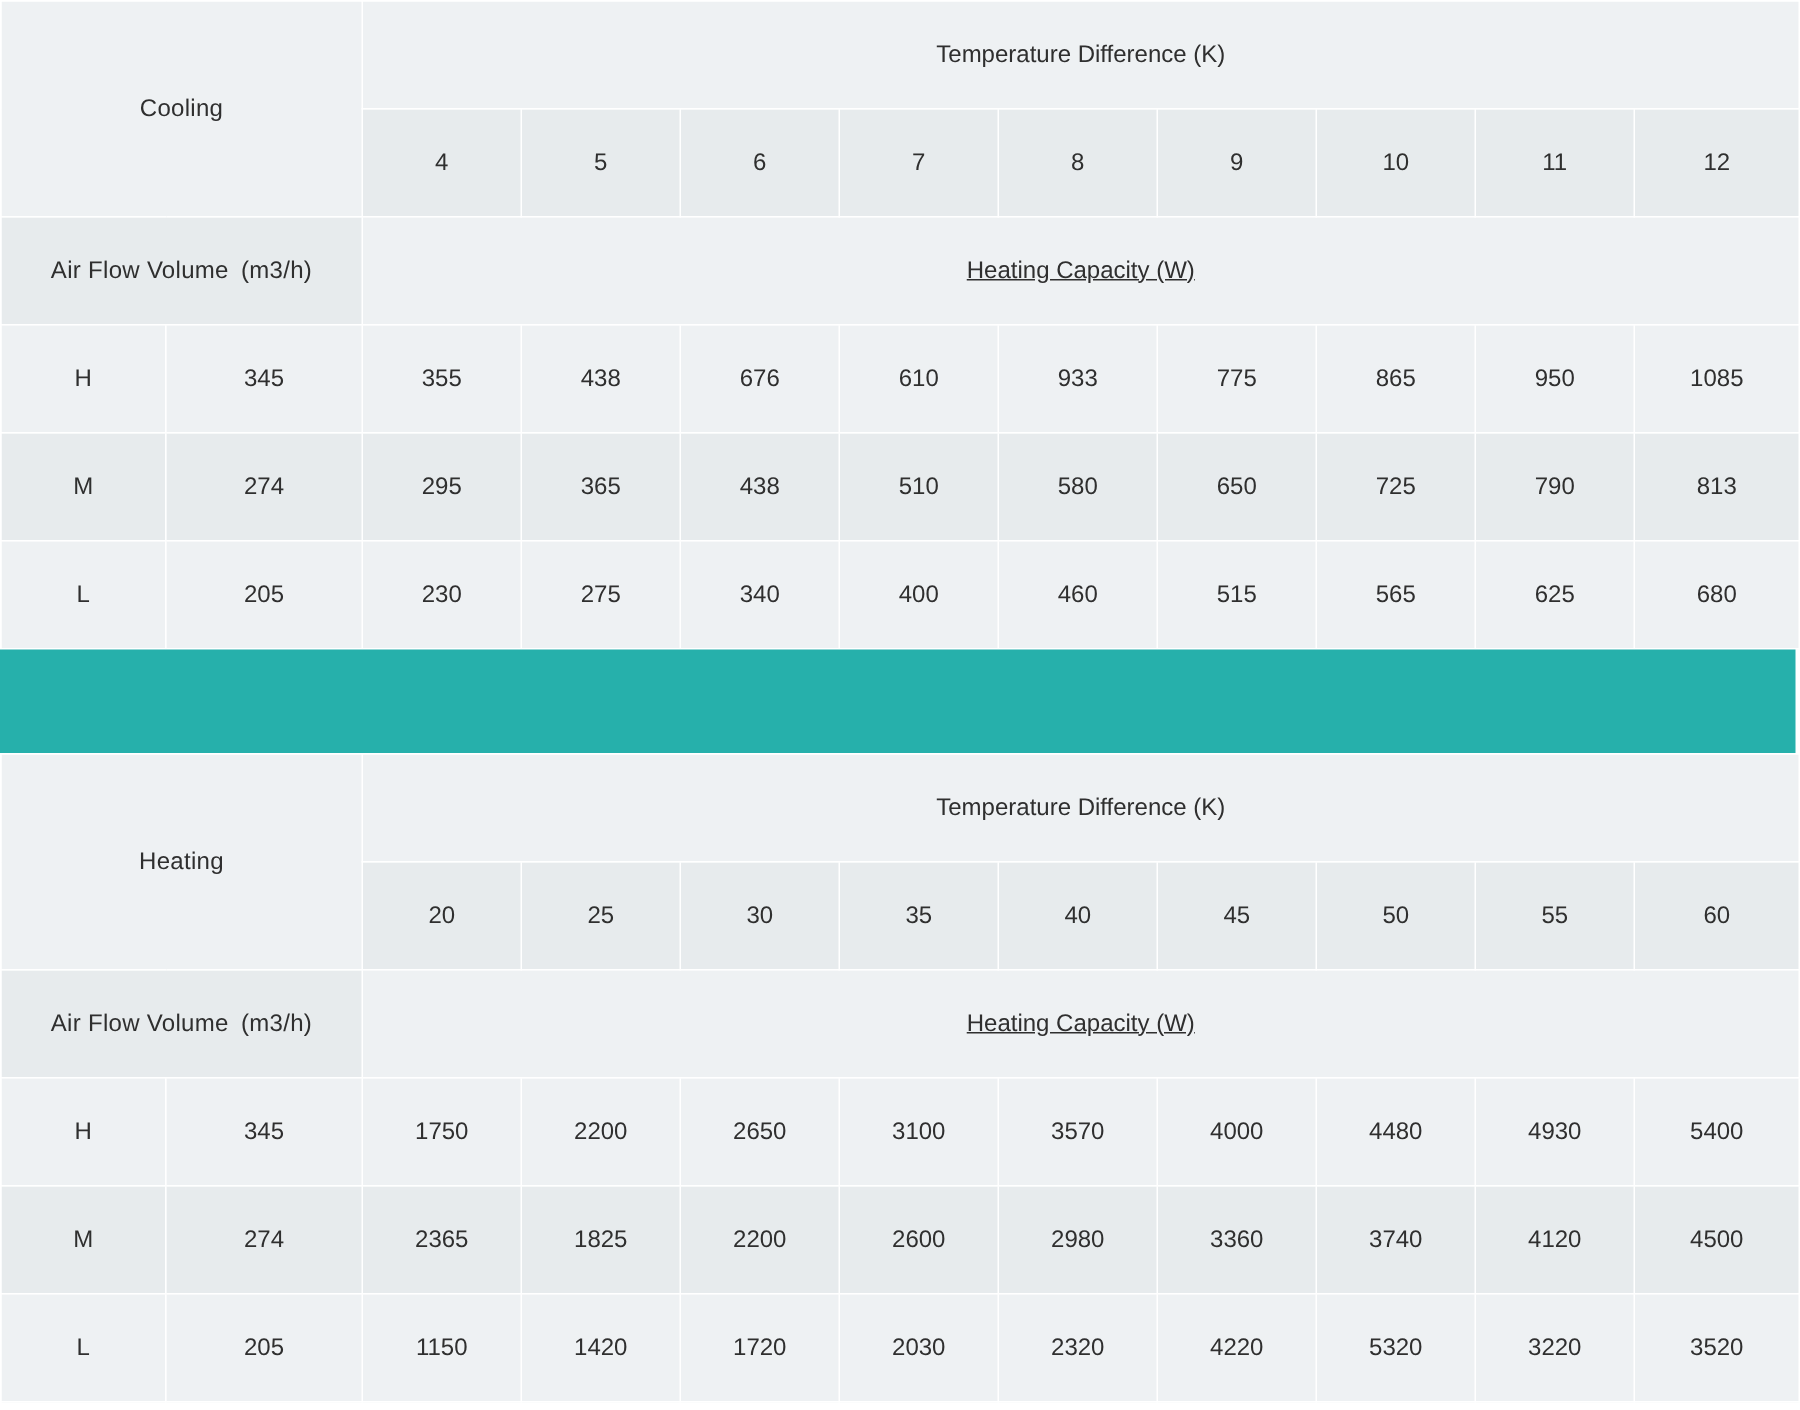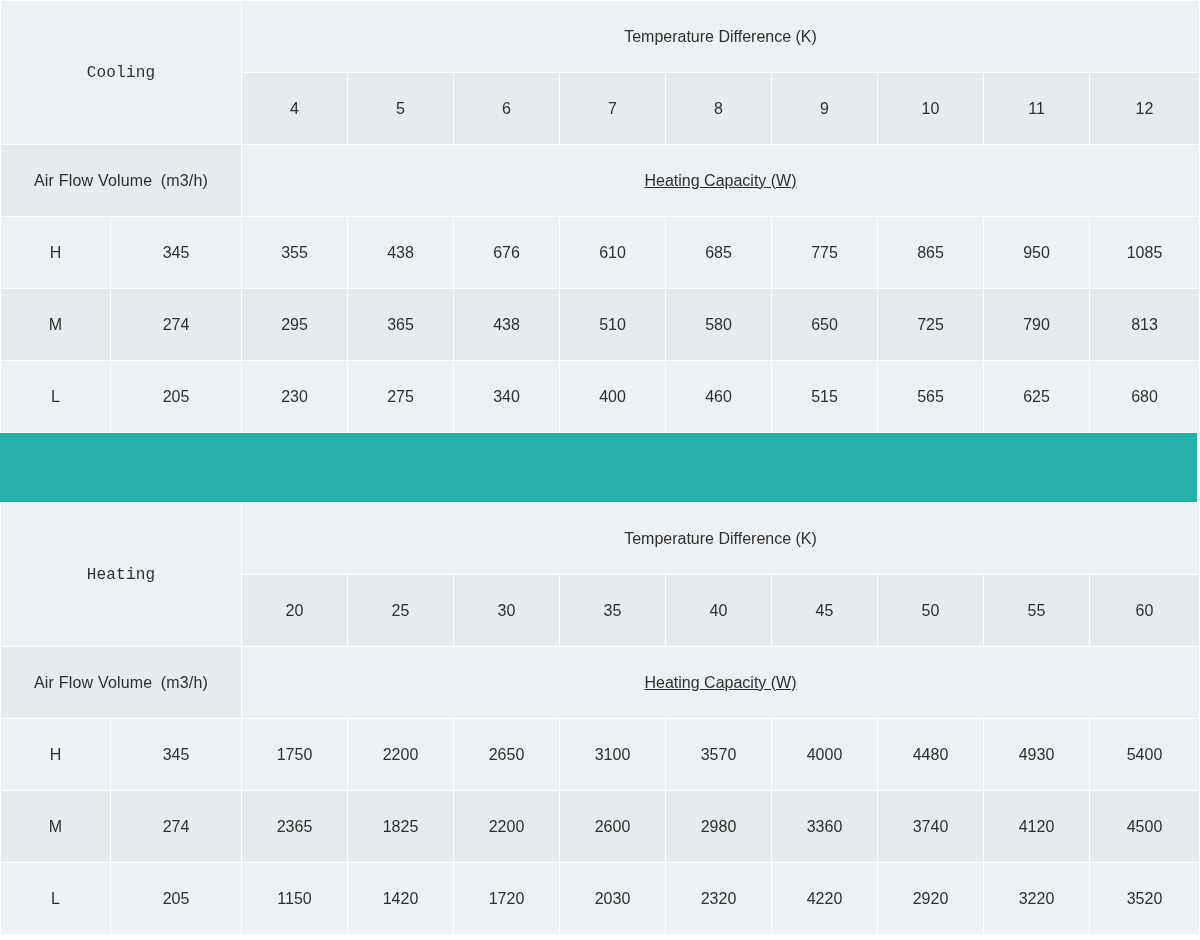--- a/index.html
+++ b/index.html
@@ -83,21 +83,20 @@
 
   .divider-band {
     height: 69px;
     background: #26b0ab;
     width: 1197px;
   }
   .title-cell {
     font-size: 17px;
     color: #333333;
     letter-spacing: 0.2px;
-    font-family: Liberation Mono, monospace;
   }
   .flow-label {
     font-size: 16px;
     color: #333333;
     letter-spacing: 0.2px;
   }
 </style>
 </head>
 <body>
 
@@ -138,21 +137,21 @@
         <td class="row-cap shade-a" colspan="9">Heating Capacity (W)</td>
       </tr>
 
       <tr class="data-row">
         <td class="shade-a">H</td>
         <td class="shade-a">345</td>
         <td class="shade-a">355</td>
         <td class="shade-a">438</td>
         <td class="shade-a">676</td>
         <td class="shade-a">610</td>
-        <td class="shade-a">685</td>
+        <td class="shade-a">933</td>
         <td class="shade-a">775</td>
         <td class="shade-a">865</td>
         <td class="shade-a">950</td>
         <td class="shade-a">1085</td>
       </tr>
       <tr class="data-row alt">
         <td class="shade-b">M</td>
         <td class="shade-b">274</td>
         <td class="shade-b">295</td>
         <td class="shade-b">365</td>
@@ -245,20 +244,20 @@
       </tr>
       <tr class="data-row">
         <td class="shade-a">L</td>
         <td class="shade-a">205</td>
         <td class="shade-a">1150</td>
         <td class="shade-a">1420</td>
         <td class="shade-a">1720</td>
         <td class="shade-a">2030</td>
         <td class="shade-a">2320</td>
         <td class="shade-a">4220</td>
-        <td class="shade-a">2920</td>
+        <td class="shade-a">5320</td>
         <td class="shade-a">3220</td>
         <td class="shade-a">3520</td>
       </tr>
     </tbody>
   </table>
 
 </div>
 
 </body></html>

